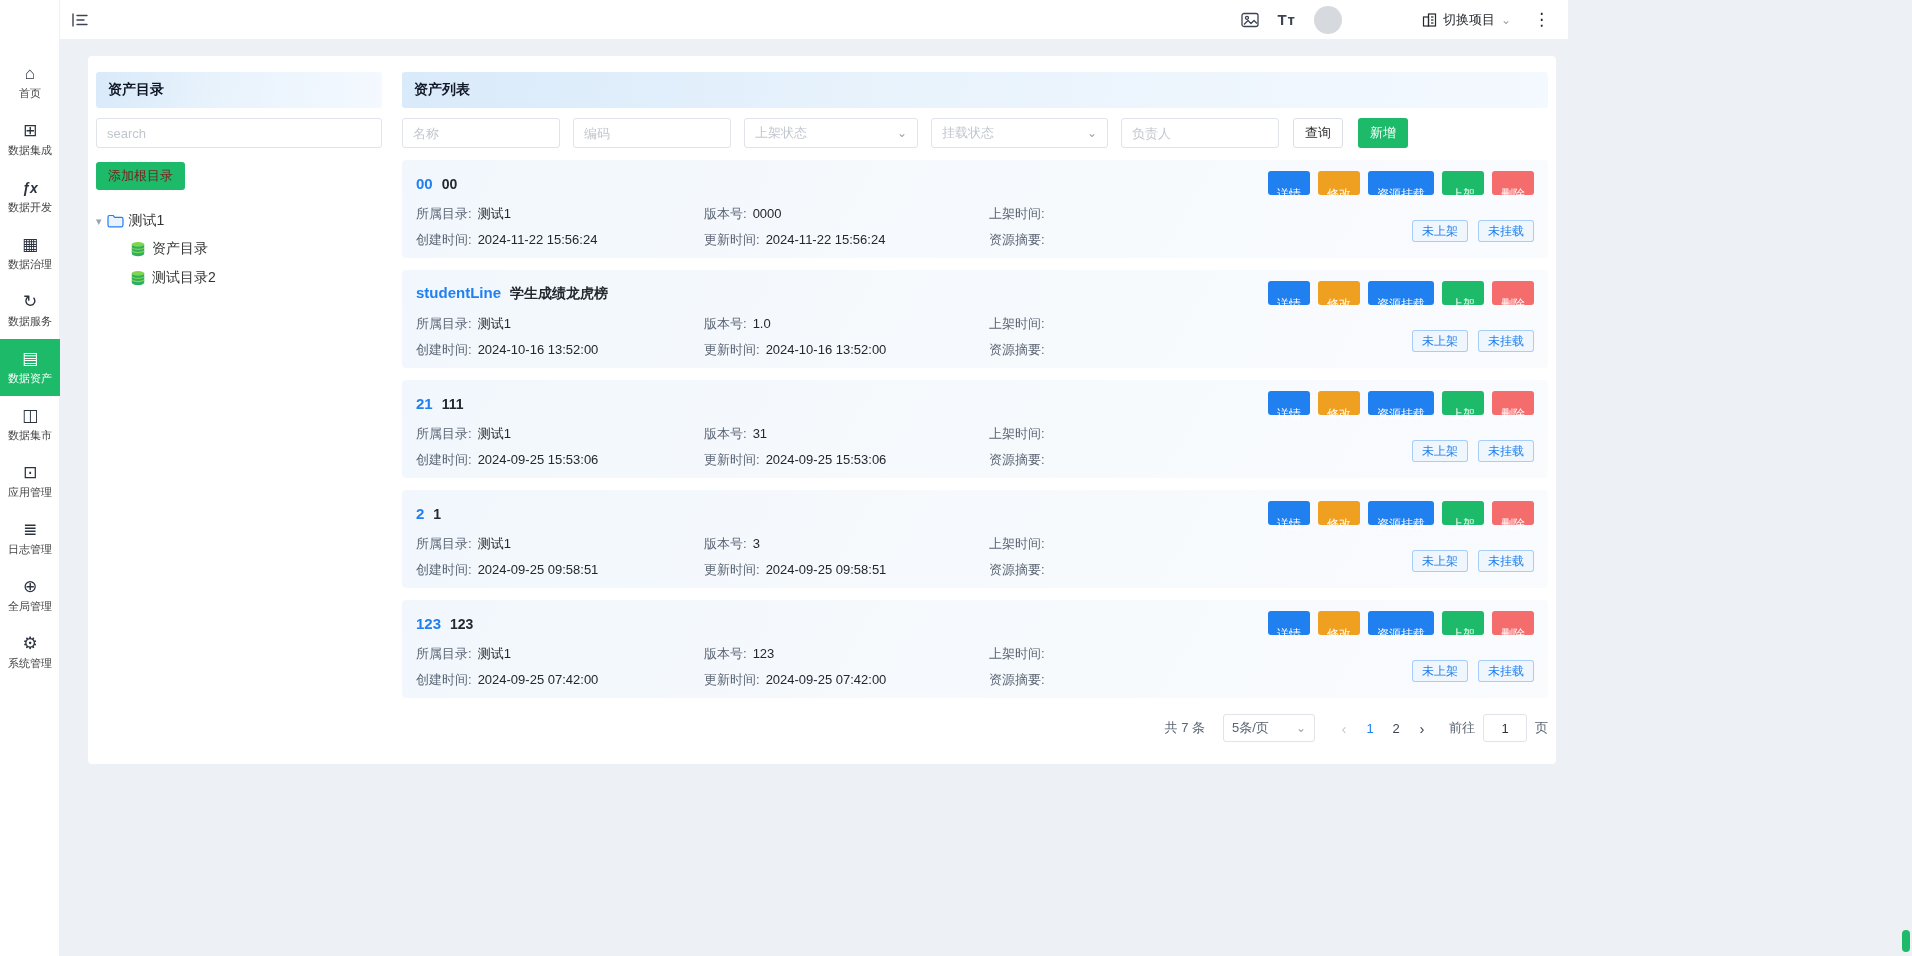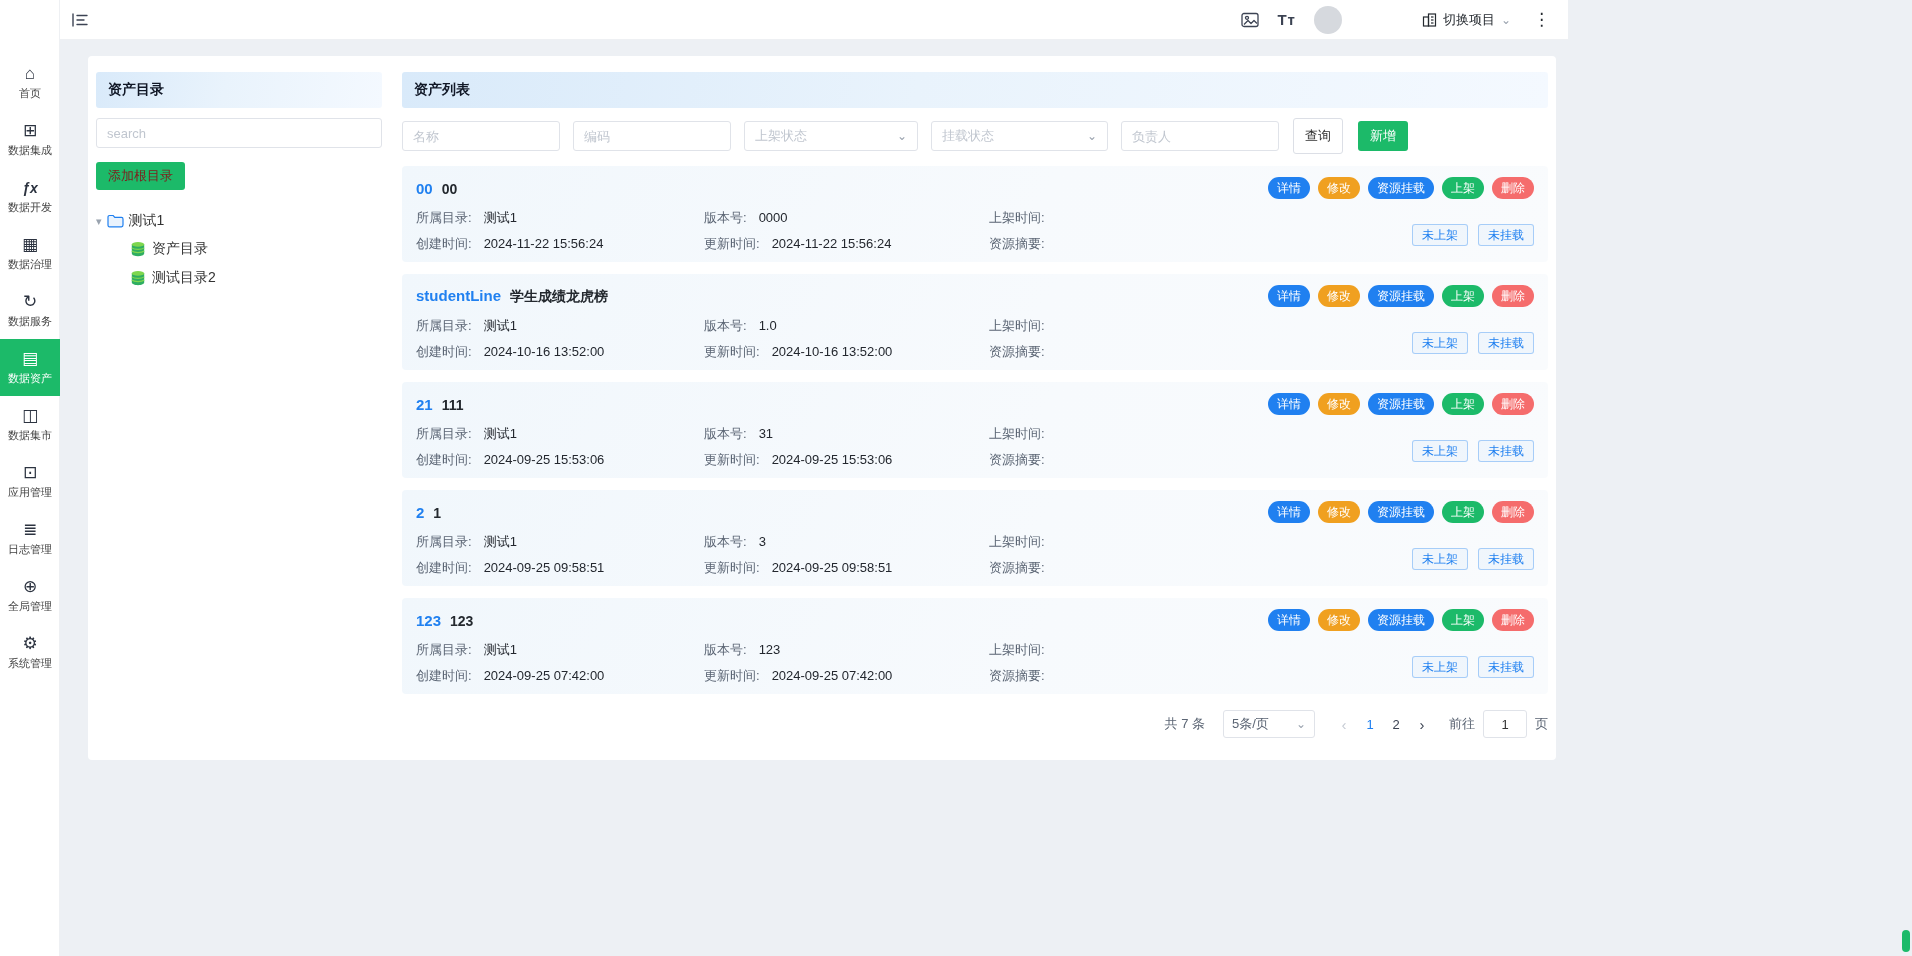--- a/index.html
+++ b/index.html
@@ -44,36 +44,36 @@
   .tree-children{margin-left:34px}
   .tree-child{display:flex;align-items:center;gap:6px;height:29px;cursor:pointer}
 
   
   .assets{flex:1;min-width:0}
   .filters{margin-top:10px;display:flex;align-items:center}
   .f-input{height:30px;border:1px solid #e0e3e9;border-radius:3px;padding:0 10px;font-size:13px;margin-right:13px;background:#fff;outline:none;color:#333}
   .w158{width:158px}
   .f-select{width:174px;height:30px;border:1px solid #e0e3e9;border-radius:3px;display:flex;align-items:center;justify-content:space-between;padding:0 10px;font-size:13px;color:#c0c6cf;margin-right:13px;background:#fff;cursor:pointer}
   .w177{width:177px}
-  .btn-query{height:36px;width:50px;background:#fff;border:1px solid #dcdfe6;border-radius:3px;font-size:13px;color:#333;cursor:pointer;margin-left:1px}
+  .btn-query{height:30px;width:50px;background:#fff;border:1px solid #dcdfe6;border-radius:3px;font-size:13px;color:#333;cursor:pointer;margin-left:1px}
   .btn-add{height:30px;width:50px;background:#1cba69;border:none;border-radius:3px;font-size:13px;color:#fff;cursor:pointer;margin-left:15px}
 
   .item{position:relative;margin-top:12px;background:linear-gradient(120deg,#f1f7fc 0%,#f7fafd 55%,#f9fbfd 100%);border-radius:4px;padding:11px 14px}
   .item-head{display:flex;align-items:center;justify-content:space-between}
   .item-title{display:flex;align-items:baseline;gap:9px}
   .item-code{color:#2080f0;font-weight:bold;font-size:15px;cursor:pointer}
   .item-name{color:#24292f;font-weight:bold;font-size:14px}
   .item-actions{display:flex;gap:8px}
-  .act{height:22px;padding:0 9px;border:none;border-radius:11px;color:#fff;font-size:12px;cursor:pointer;line-height:22px}
+  .act{height:22px;padding:12px 9px;border:none;border-radius:3px;color:#fff;font-size:12px;cursor:pointer;line-height:22px}
   .act.detail,.act.mount{background:#2080f0}
   .act.edit{background:#f0a020}
   .act.shelf{background:#1cba69}
   .act.del{background:#f56c6c}
   .item-fields{margin-top:11px;display:grid;grid-template-columns:288px 285px 1fr;row-gap:11px;font-size:13px;line-height:15px}
-  .fld{display:flex;gap:12px;align-items:center}
+  .fld{display:flex;gap:6px;align-items:center}
   .fld .lb{color:#5b6574}
   .fld .vl{color:#23272e}
   .item-tags{position:absolute;right:14px;bottom:16px;display:flex;gap:10px}
   .tag{height:22px;line-height:20px;padding:0 9px;border:1px solid rgba(32,128,240,.35);color:#2080f0;font-size:12px;border-radius:3px;background:rgba(32,128,240,.04);cursor:pointer}
 
   
   .pagination{margin-top:16px;display:flex;align-items:center;justify-content:flex-end;font-size:13px;color:#5b6574}
   .pg-total{margin-right:18px}
   .pg-size{width:92px;height:28px;border:1px solid #e0e3e9;border-radius:3px;display:flex;align-items:center;justify-content:space-between;padding:0 8px;cursor:pointer;margin-right:16px;background:#fff}
   .pg-arrow{width:26px;height:28px;display:flex;align-items:center;justify-content:center;font-size:15px;cursor:pointer;color:#3c4353}

